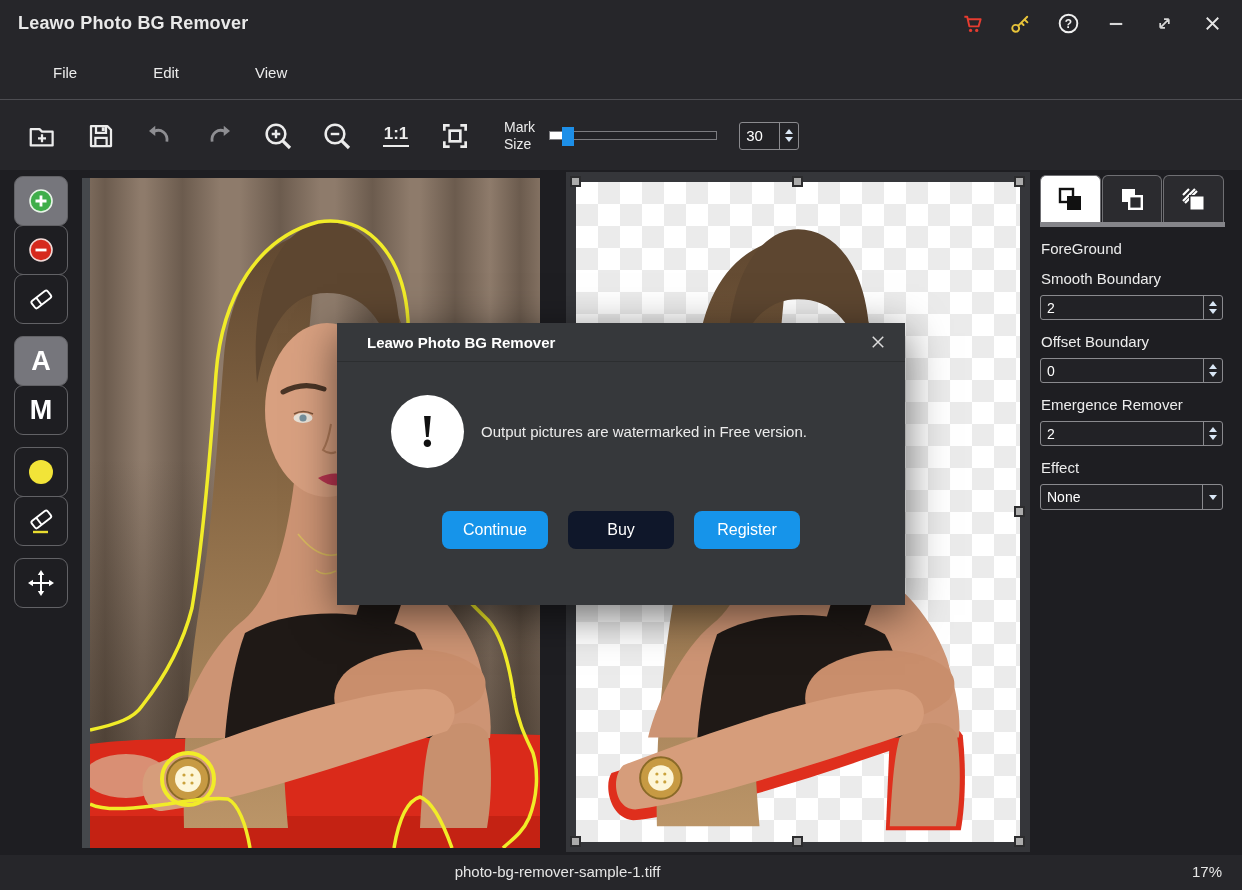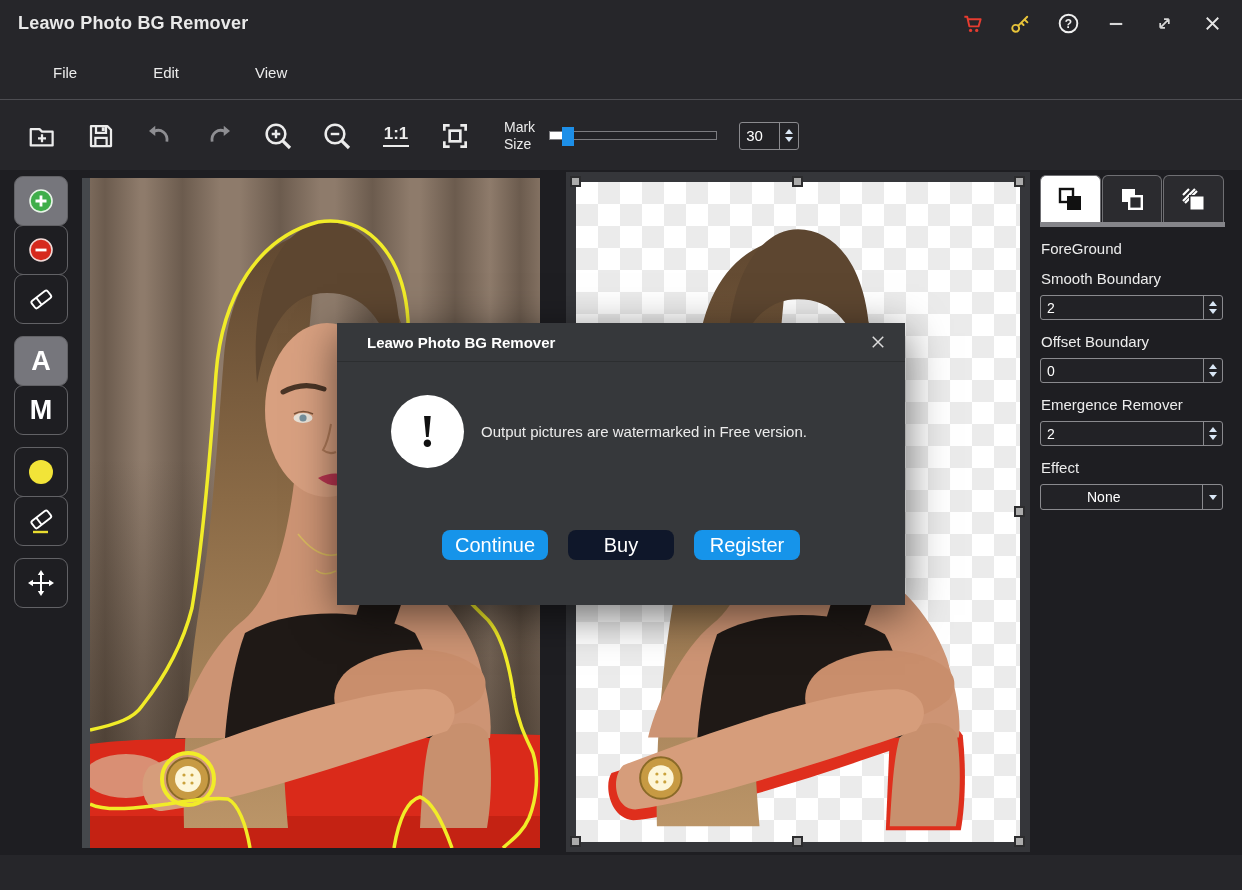--- a/index.html
+++ b/index.html
@@ -57,41 +57,41 @@
   .controls { position:absolute; left:1040px; top:5px; width:185px; }
   .tabs { display:flex; }
   .tab { width:61px; height:47px; background:#2b2b2f; border:1px solid #6f6f73; border-bottom:none;
     border-radius:6px 6px 0 0; display:grid; place-items:center; margin-right:1px; }
   .tab.active { background:#ffffff; }
   .tab-underline { height:5px; background:#85858a; }
   .ctl-label { font-size:15px; color:#ececec; margin:13px 0 8px 1px; }
   .ctl-spin { display:flex; width:183px; height:25px; background:#222226; border:1px solid #8a8a8e; border-radius:3px; overflow:hidden; }
   .ctl-spin input { flex:1; min-width:0; background:transparent; border:none; outline:none; color:#fff; font-size:14px; padding:0 6px; font-family:"Liberation Sans",sans-serif; }
   .ctl-select { display:flex; width:183px; height:26px; background:#222226; border:1px solid #8a8a8e; border-radius:3px; overflow:hidden; align-items:center; }
-  .ctl-select .val { flex:1; font-size:14px; color:#fff; padding:0 6px;margin-left:40px; }
+  .ctl-select .val { flex:1; font-size:14px; color:#fff; padding:0 6px; }
   .dd-col { width:20px; align-self:stretch; border-left:1px solid #8a8a8e; display:grid; place-items:center; }
   .reset-btn { position:absolute; left:1040px; top:659px; width:183px; height:27px; display:flex; align-items:center;
     background:#222226; border:1px solid #8a8a8e; border-radius:3px; overflow:hidden; }
   .reset-btn .val { flex:1; text-align:center; font-size:15px; color:#fff; }
   
   .statusbar { position:absolute; left:0; top:855px; width:100%; height:35px; background:#26262a; }
   .filename { position:absolute; left:0; top:0; width:1115px; text-align:center; line-height:34px; font-size:15px; color:#e6e6e6; }
   .zoomlevel { position:absolute; right:20px; top:0; line-height:34px; font-size:15px; color:#e6e6e6; }
   
   .dialog { position:absolute; left:337px; top:323px; width:568px; height:282px; background:#36383b;
     box-shadow:0 10px 40px rgba(0,0,0,.55); z-index:50; }
   .dlg-header { height:39px; display:flex; align-items:center; border-bottom:1px solid #2c2e30; }
   .dlg-title { font-size:15px; font-weight:bold; color:#fff; padding-left:30px; }
   .dlg-close { margin-left:auto; margin-right:16px; width:22px; height:22px; display:grid; place-items:center; }
   .dlg-icon { position:absolute; left:54px; top:72px; width:73px; height:73px; border-radius:50%; background:#fff;
     display:grid; place-items:center; font-size:46px; font-weight:bold; color:#111; font-family:"Liberation Serif",serif; }
   .dlg-msg { position:absolute; left:144px; top:72px; width:400px; height:73px; display:flex; align-items:center;
     font-size:15px; color:#ececec; }
-  .dlg-btn { position:absolute; top:207px; width:106px; height:30px; border:none; border-radius:8px;
-    color:#fff; font-size:20px; font-family:"Liberation Sans",sans-serif; display:grid; place-items:center; }
+  .dlg-btn { position:absolute; top:188px; width:106px; height:38px; border:none; border-radius:8px;
+    color:#fff; font-size:16px; font-family:"Liberation Sans",sans-serif; display:grid; place-items:center; }
   .btn-blue { background:#1694ea; }
   .btn-red  { background:#0f172a; }
 </style>
 </head>
 <body>
 
 <div class="window">
 
   <div class="titlebar">
     <span class="app-title">Leawo Photo BG Remover</span>
@@ -415,20 +415,24 @@
       <div class="ctl-select">
         <span class="val">None</span>
         <span class="dd-col">
             <span class="arr-dn"></span>
           </span>
       </div>
     </div>
 
   </div>
 
+  <div class="statusbar">
+    <div class="filename">photo-bg-remover-sample-1.tiff</div>
+    <div class="zoomlevel">17%</div>
+  </div>
 
   <div class="dialog">
     <div class="dlg-header">
       <span class="dlg-title">Leawo Photo BG Remover</span>
       <span class="dlg-close">
         <svg width="18" height="18" viewBox="0 0 24 24">
             <path d="M5,5 L19,19 M19,5 L5,19" stroke="#dcdcdc" stroke-width="2"></path>
           </svg>
       </span>
     </div>

